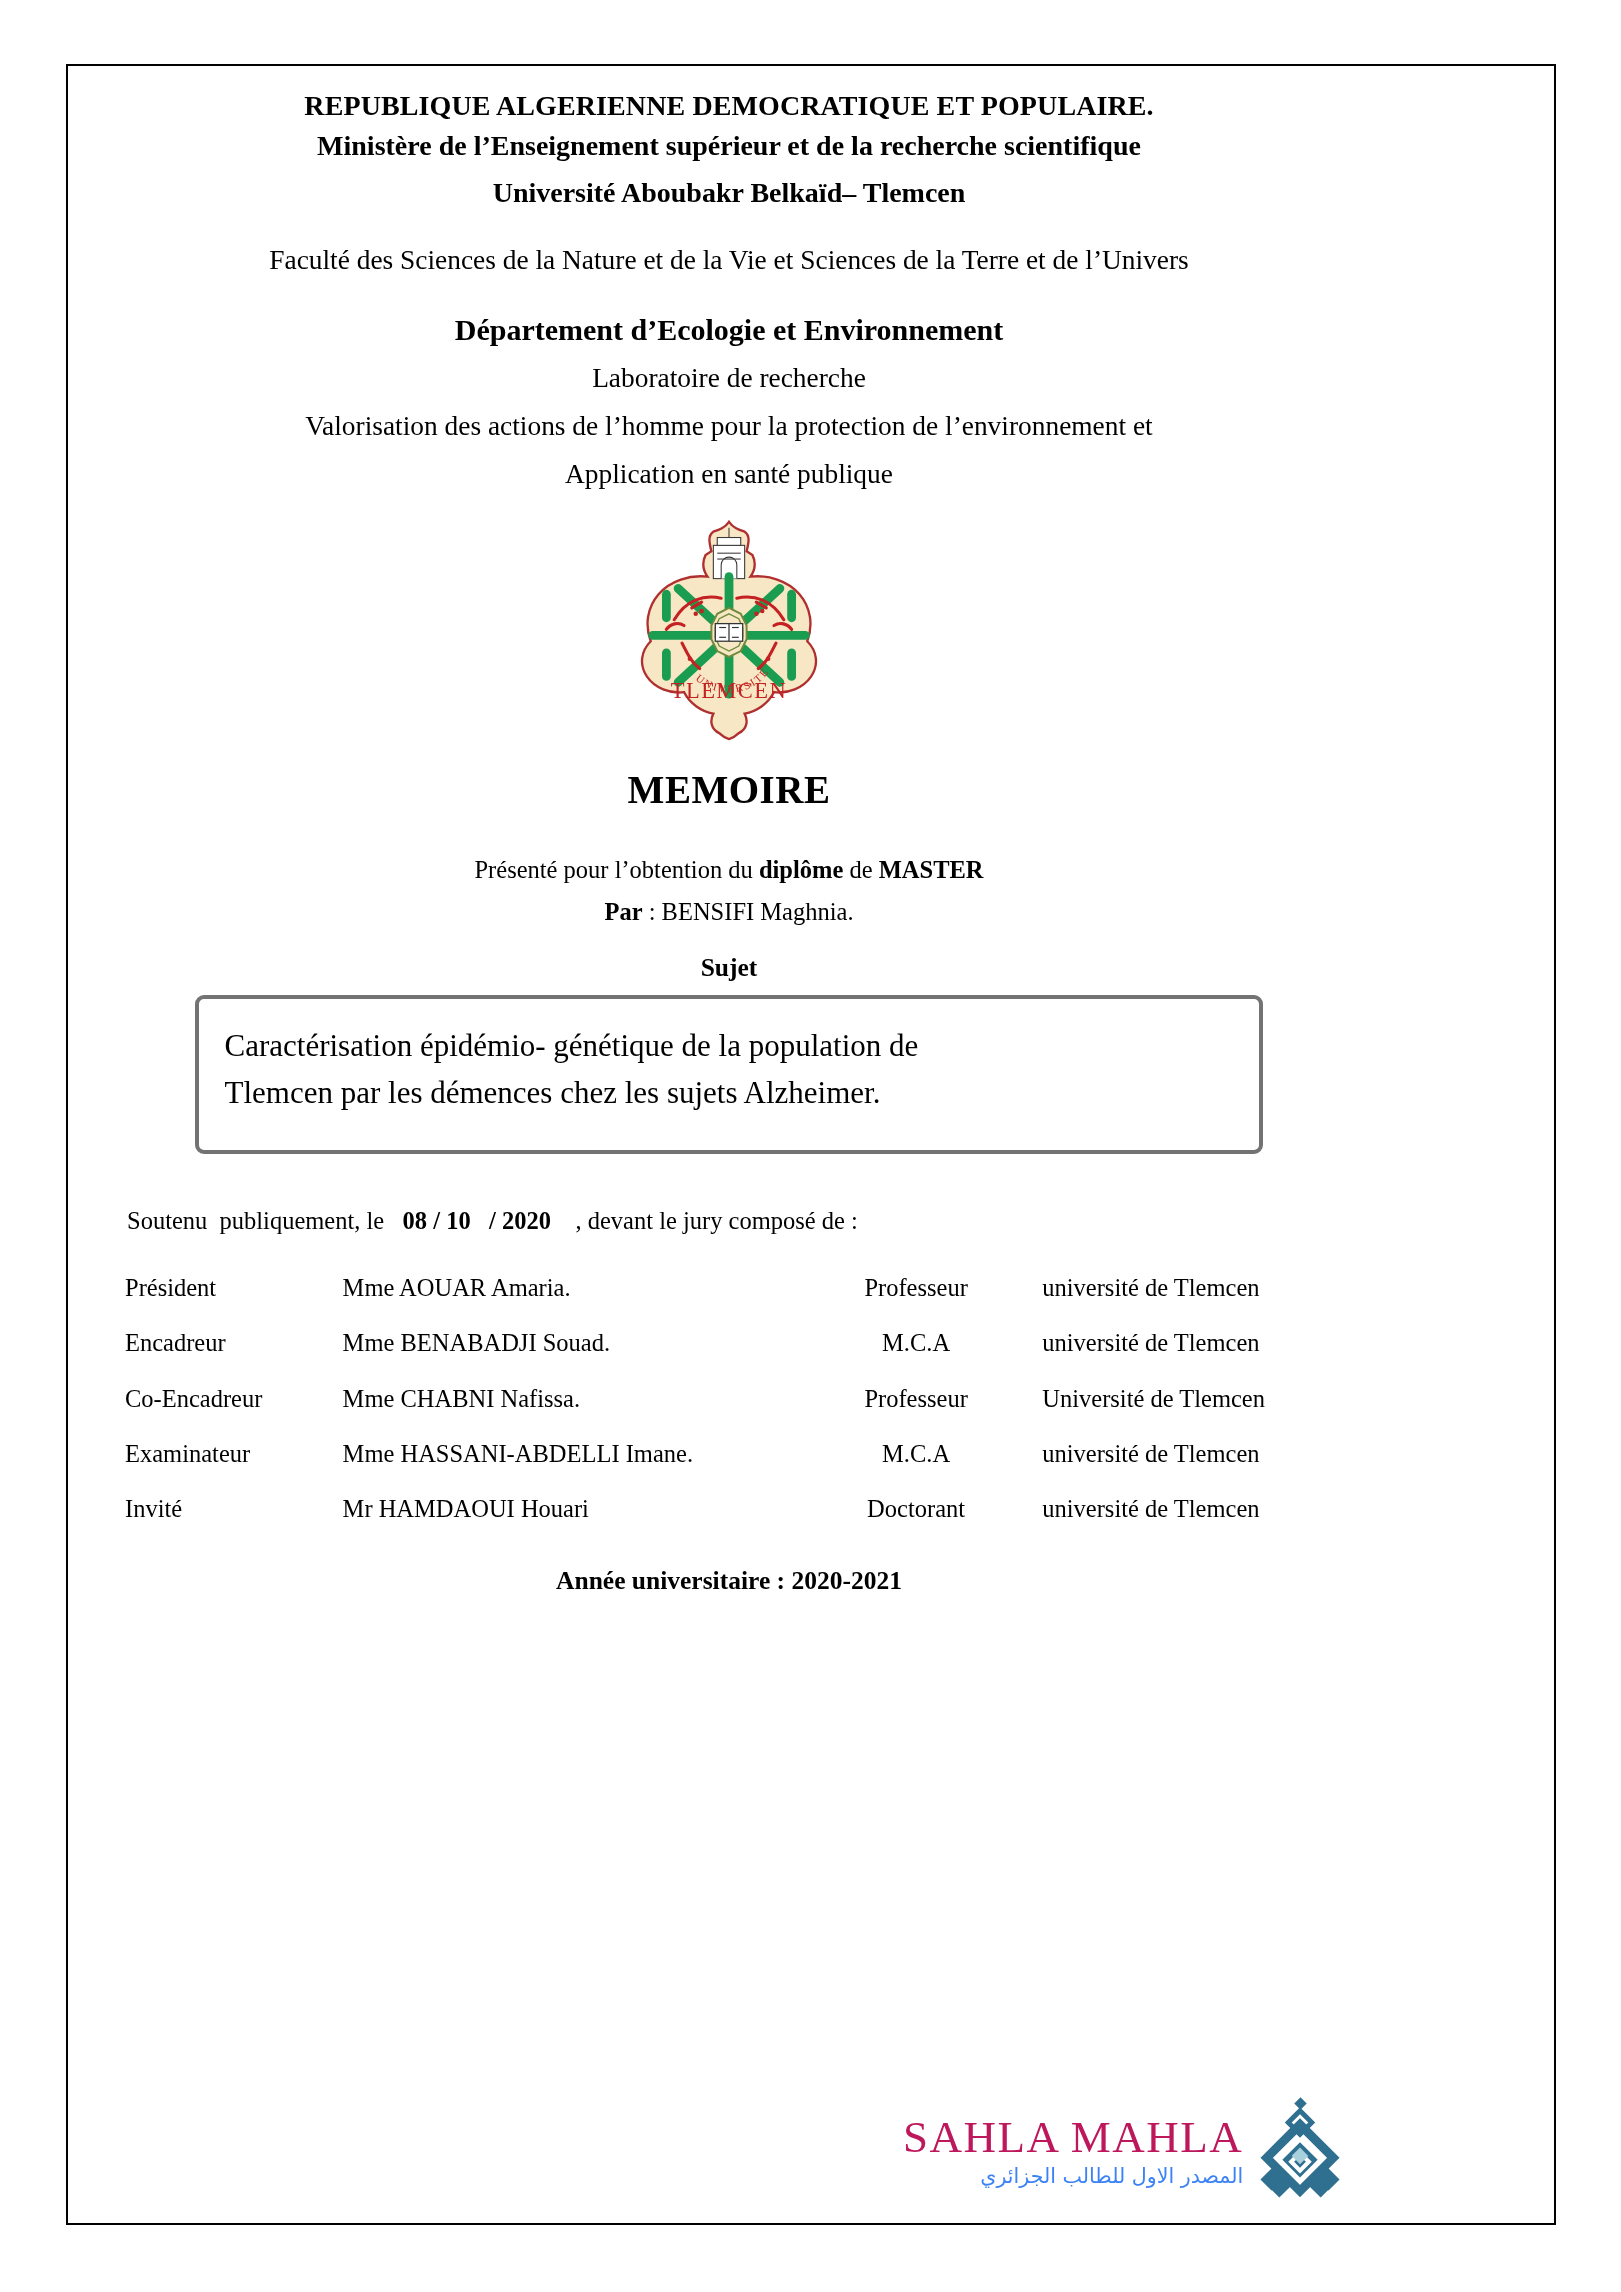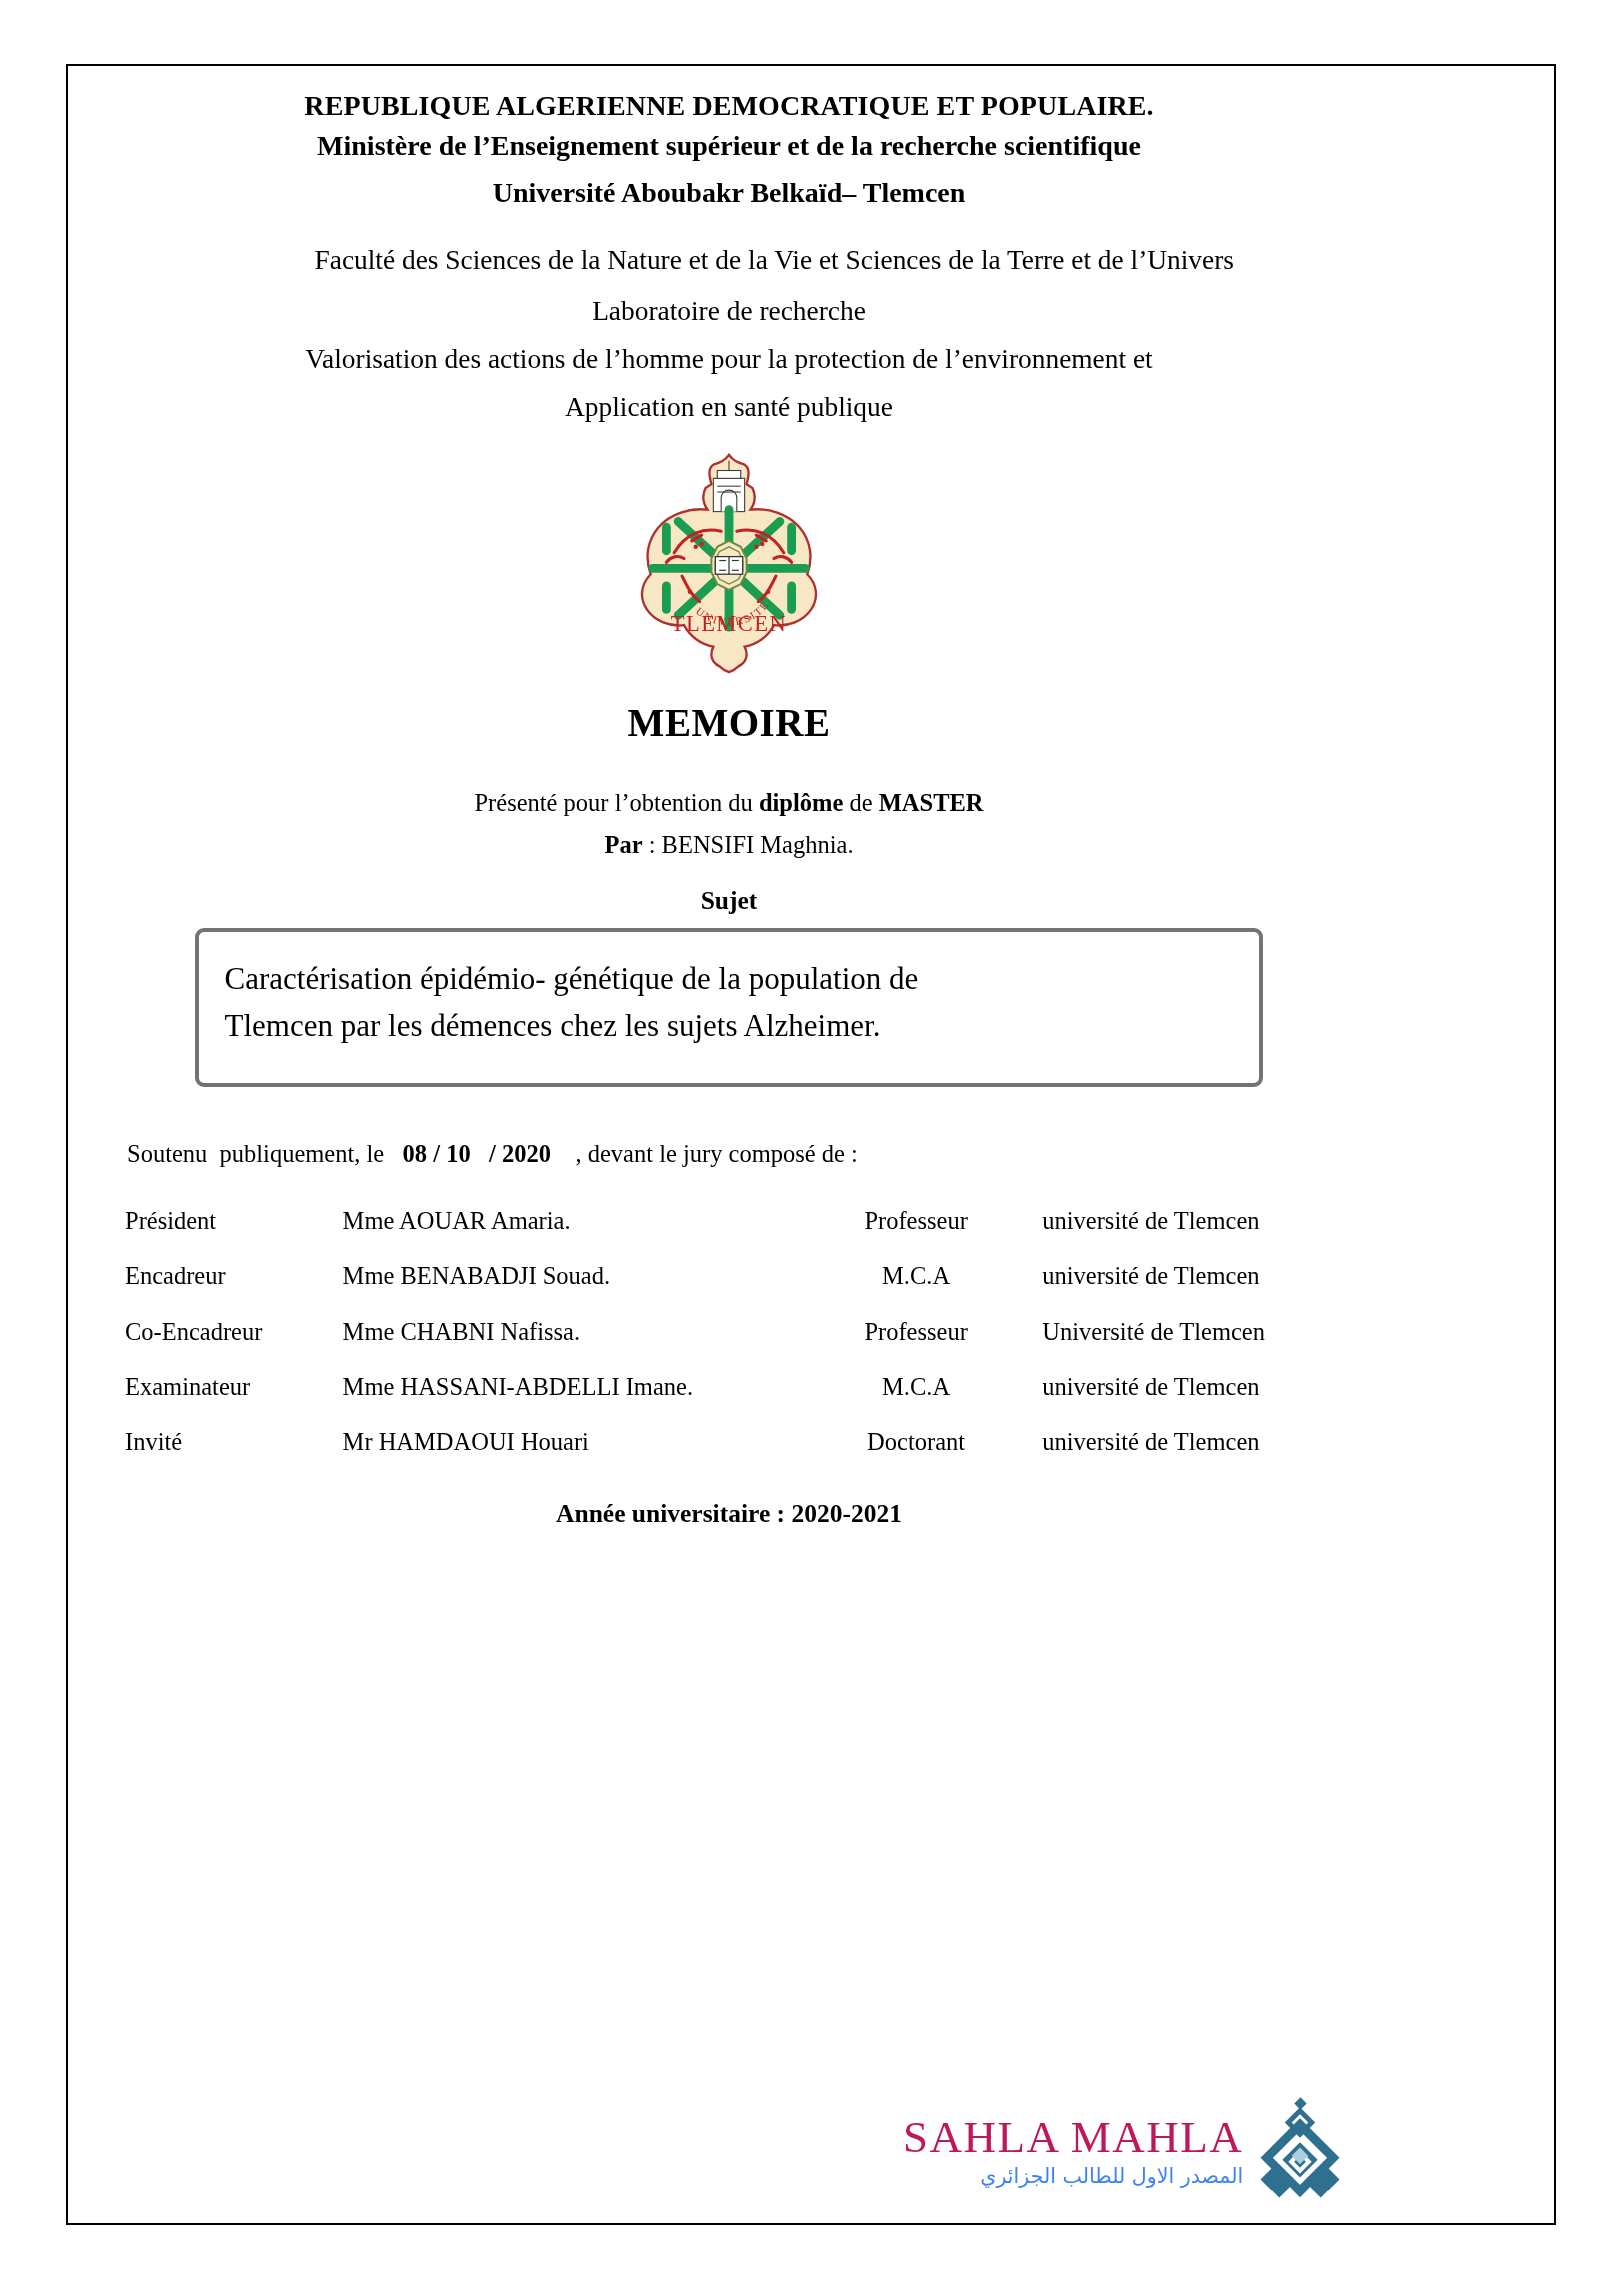--- a/index.html
+++ b/index.html
@@ -55,21 +55,21 @@
   .hdr-line3 {
     font-size: 28px;
     font-weight: bold;
     text-align: center;
     line-height: 1.32;
     margin-top: 9.8px;
   }
 
   .faculty {
     font-size: 27.4px;
-    text-align: right;
+    text-align: center;
     line-height: 1.42;
     margin: 29px auto 0;
     max-width: 1010px;
   }
 
   .departement {
     font-size: 30px;
     font-weight: bold;
     text-align: center;
     margin-top: 33px;
@@ -207,20 +207,21 @@
 
 <div class="page-border"></div>
 
 <div class="content">
 
   <div>
     <div class="hdr-line1">REPUBLIQUE ALGERIENNE DEMOCRATIQUE ET POPULAIRE.</div>
     <div class="hdr-line2">Ministère de l’Enseignement supérieur et de la recherche scientifique</div>
     <div class="hdr-line3">Université Aboubakr Belkaïd– Tlemcen</div>
     <div class="faculty">Faculté des Sciences de la Nature et de la Vie et Sciences de la Terre et de l’Univers</div>
+    <div class="departement">Département d’Ecologie et Environnement</div>
     <div class="labo">Laboratoire de recherche</div>
     <div class="labo-desc">Valorisation des actions de l’homme pour la protection de l’environnement et</div>
     <div class="labo-desc" style="margin-top:7.8px">Application en santé publique</div>
   </div>
 
   <div class="logo-wrap">
     <svg class="logo-svg" width="196" height="225" viewBox="0 0 200 230">
 
       <path d="M100 6
                C 104 12, 110 14, 116 16

